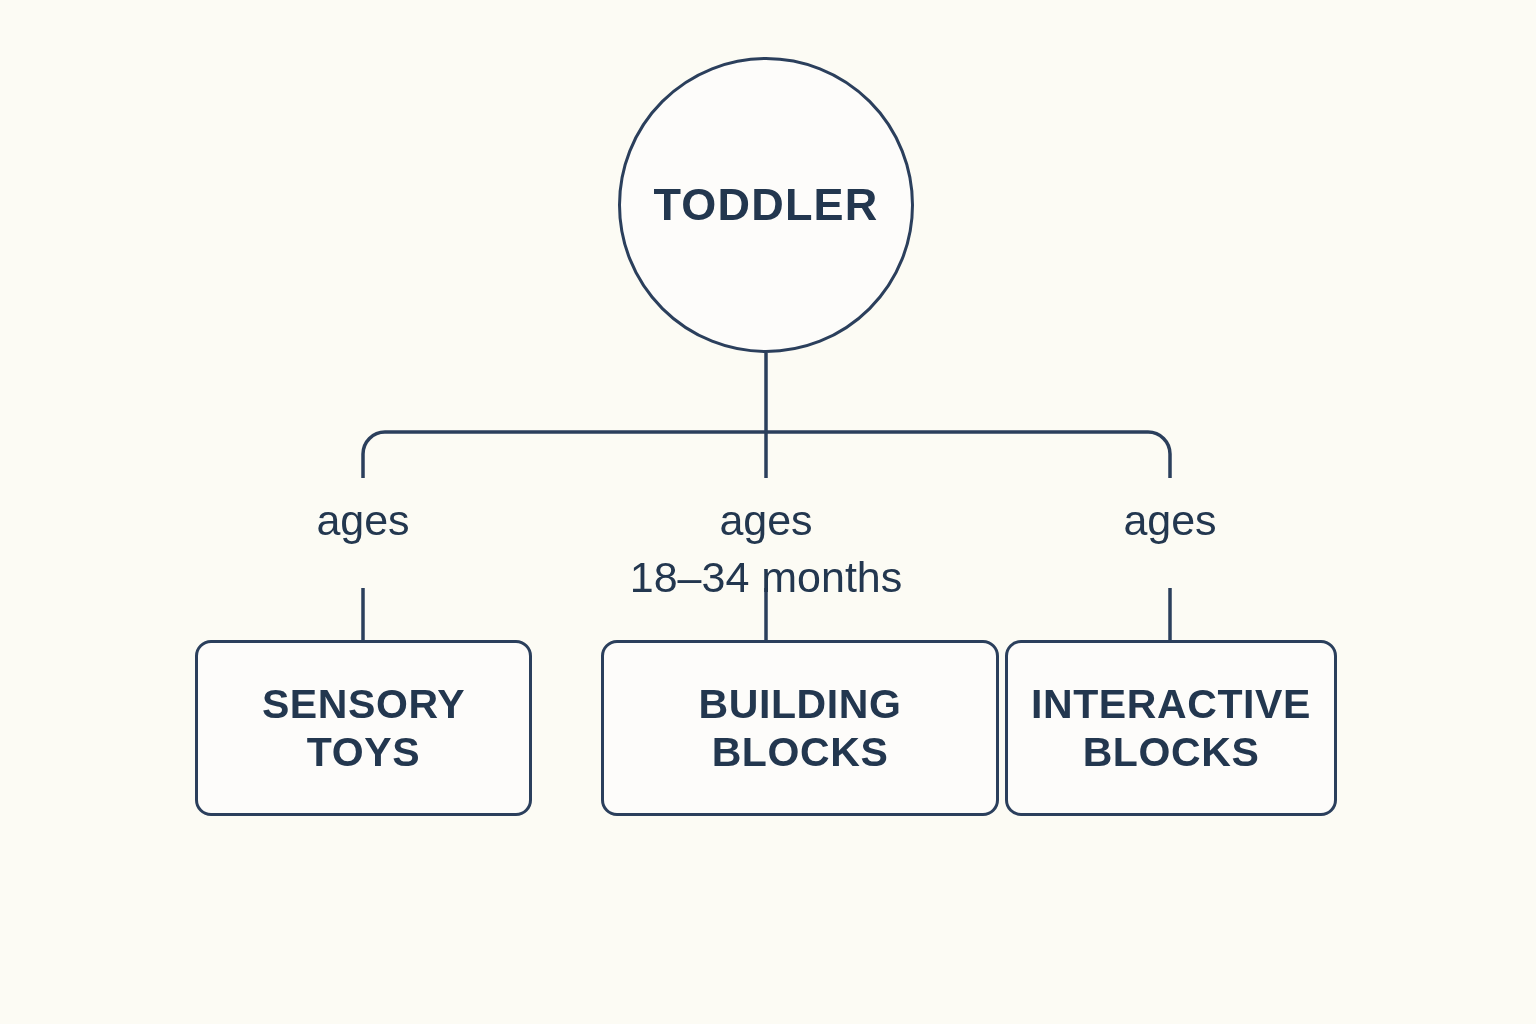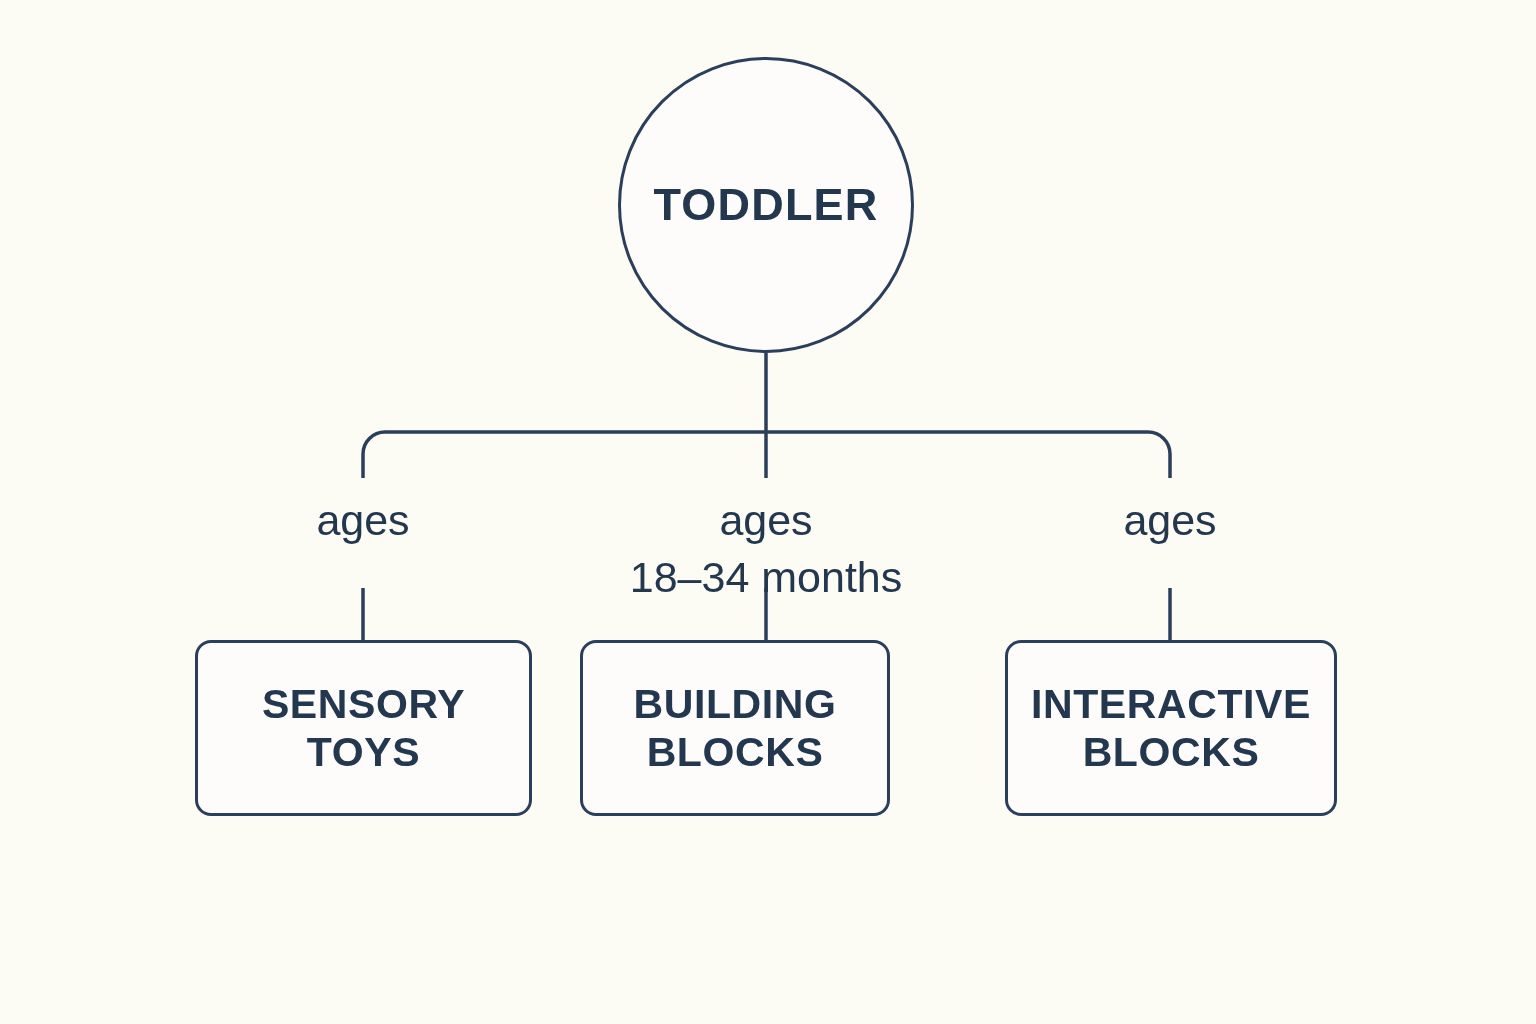--- a/index.html
+++ b/index.html
@@ -132,21 +132,21 @@
     </div>
     <div class="edge-label" style="left: 1005px; color: rgb(35, 55, 79);">
       <span class="lbl-line1">ages</span>
     </div>
 
     <div class="leaf-box" style="left: 195px; width: 337px; border-color: rgb(43, 63, 92); background: rgb(253, 252, 250);">
       <div class="leaf-label" style="color: rgb(35, 55, 79);">SENSORY
 TOYS</div>
     </div>
 
-    <div class="leaf-box" style="left: 580px; width: 310px; border-color: rgb(43, 63, 92); background: rgb(253, 252, 250);">
+    <div class="leaf-box" style="left: 601px; width: 398px; border-color: rgb(43, 63, 92); background: rgb(253, 252, 250);">
       <div class="leaf-label" style="color: rgb(35, 55, 79);">BUILDING
 BLOCKS</div>
     </div>
 
     <div class="leaf-box" style="left: 1005px; width: 332px; border-color: rgb(43, 63, 92); background: rgb(253, 252, 250);">
       <div class="leaf-label" style="color: rgb(35, 55, 79);">INTERACTIVE
 BLOCKS</div>
     </div>
 
   </div>

